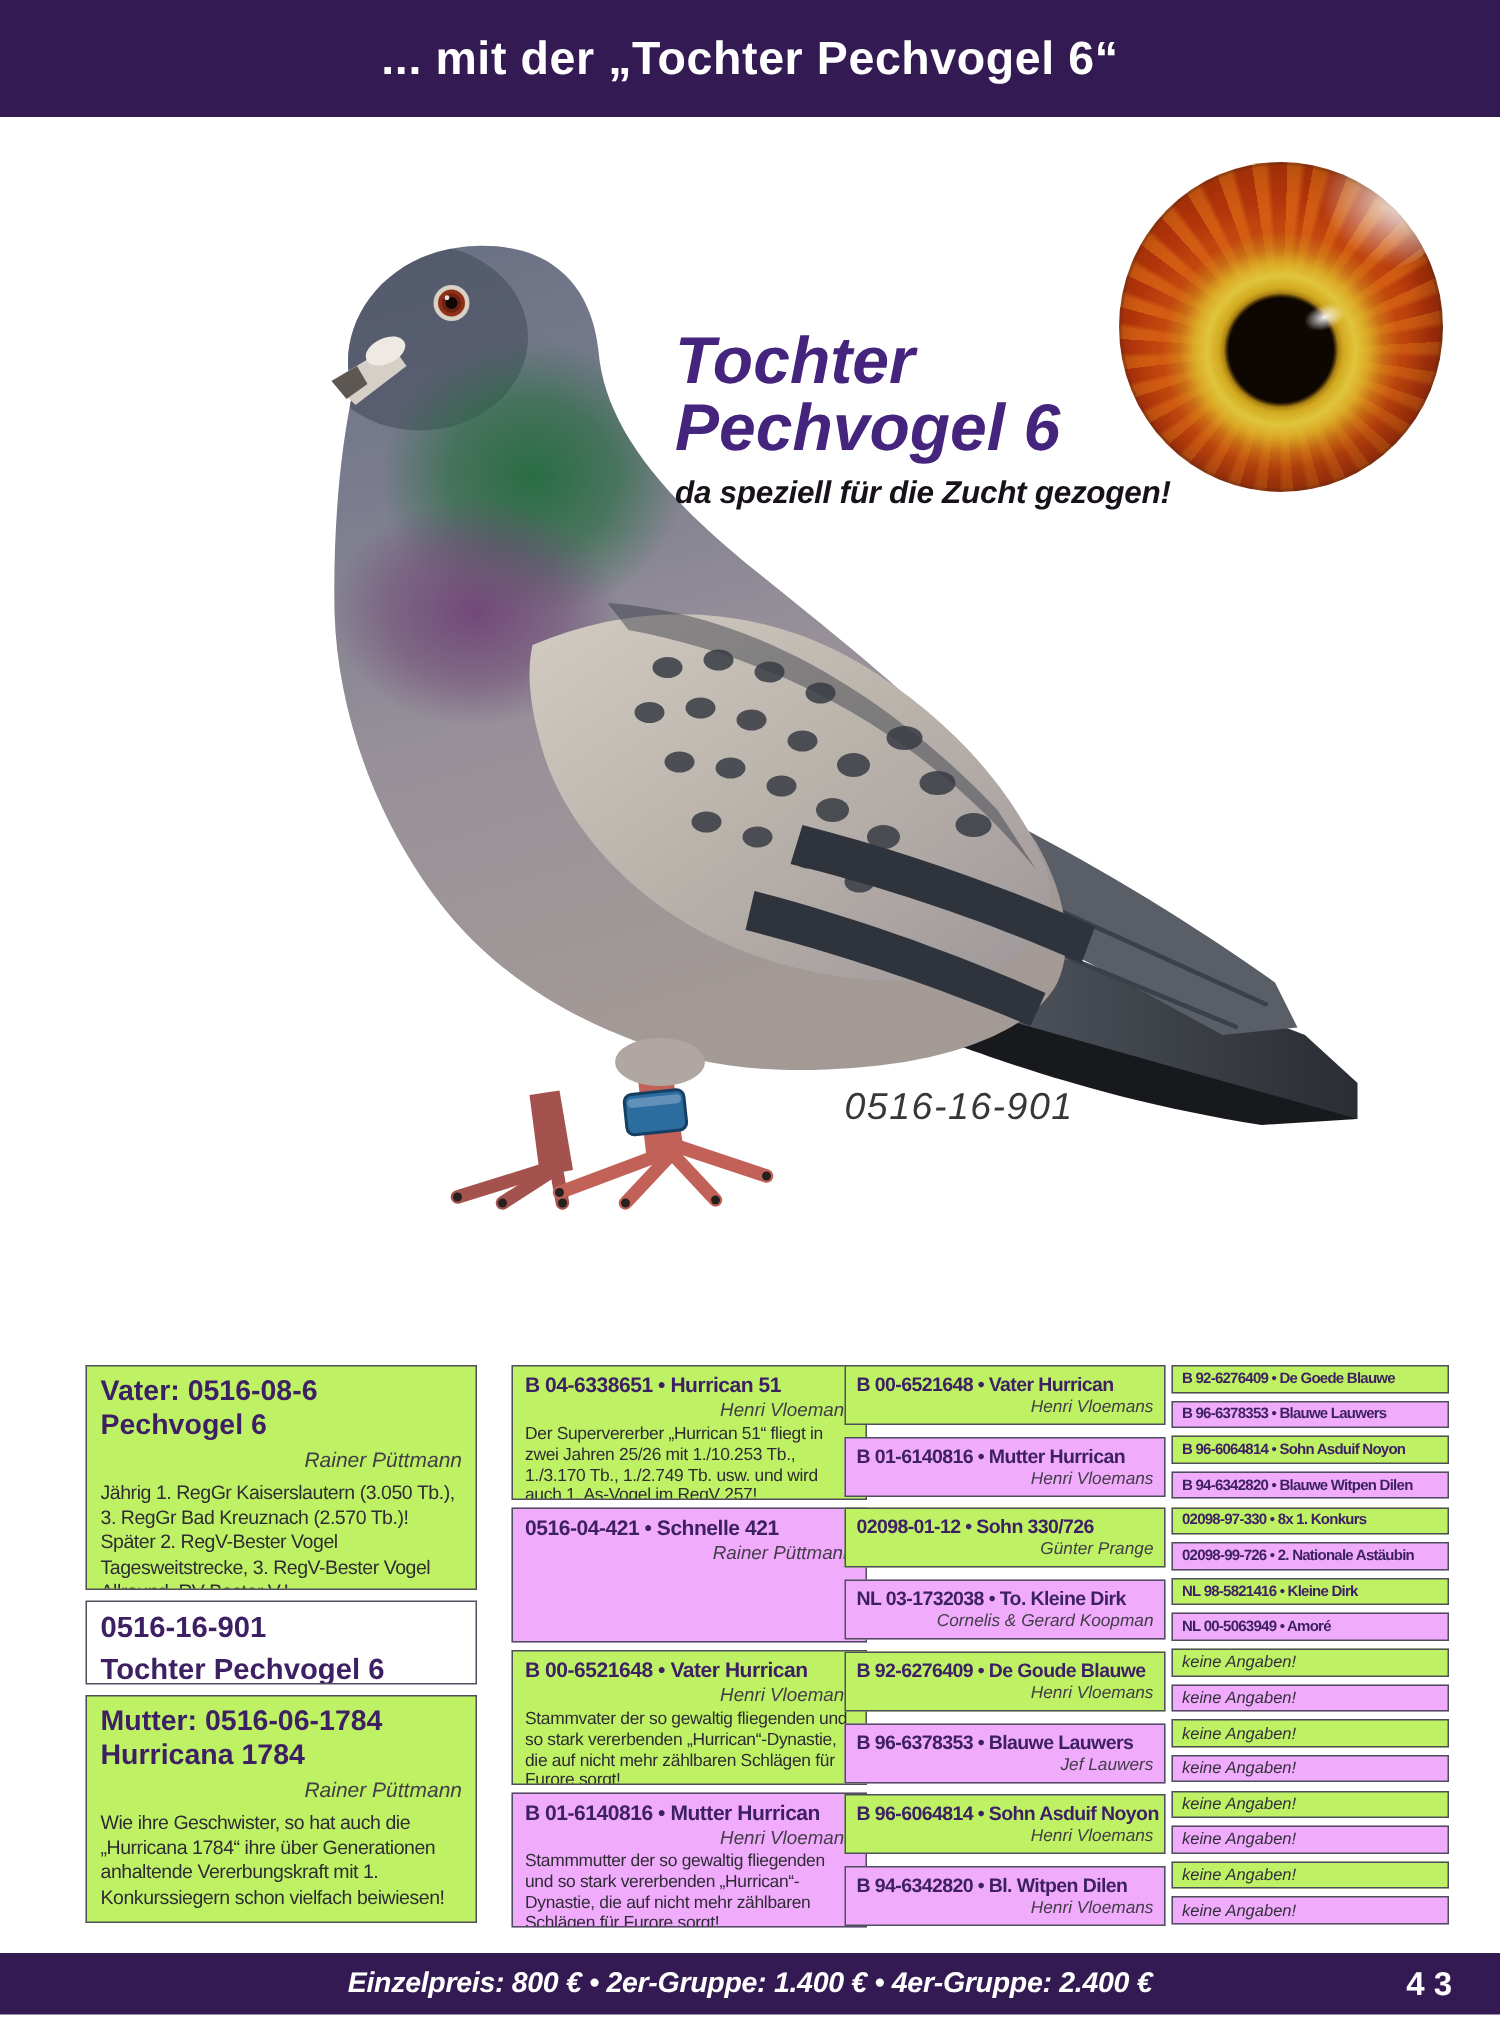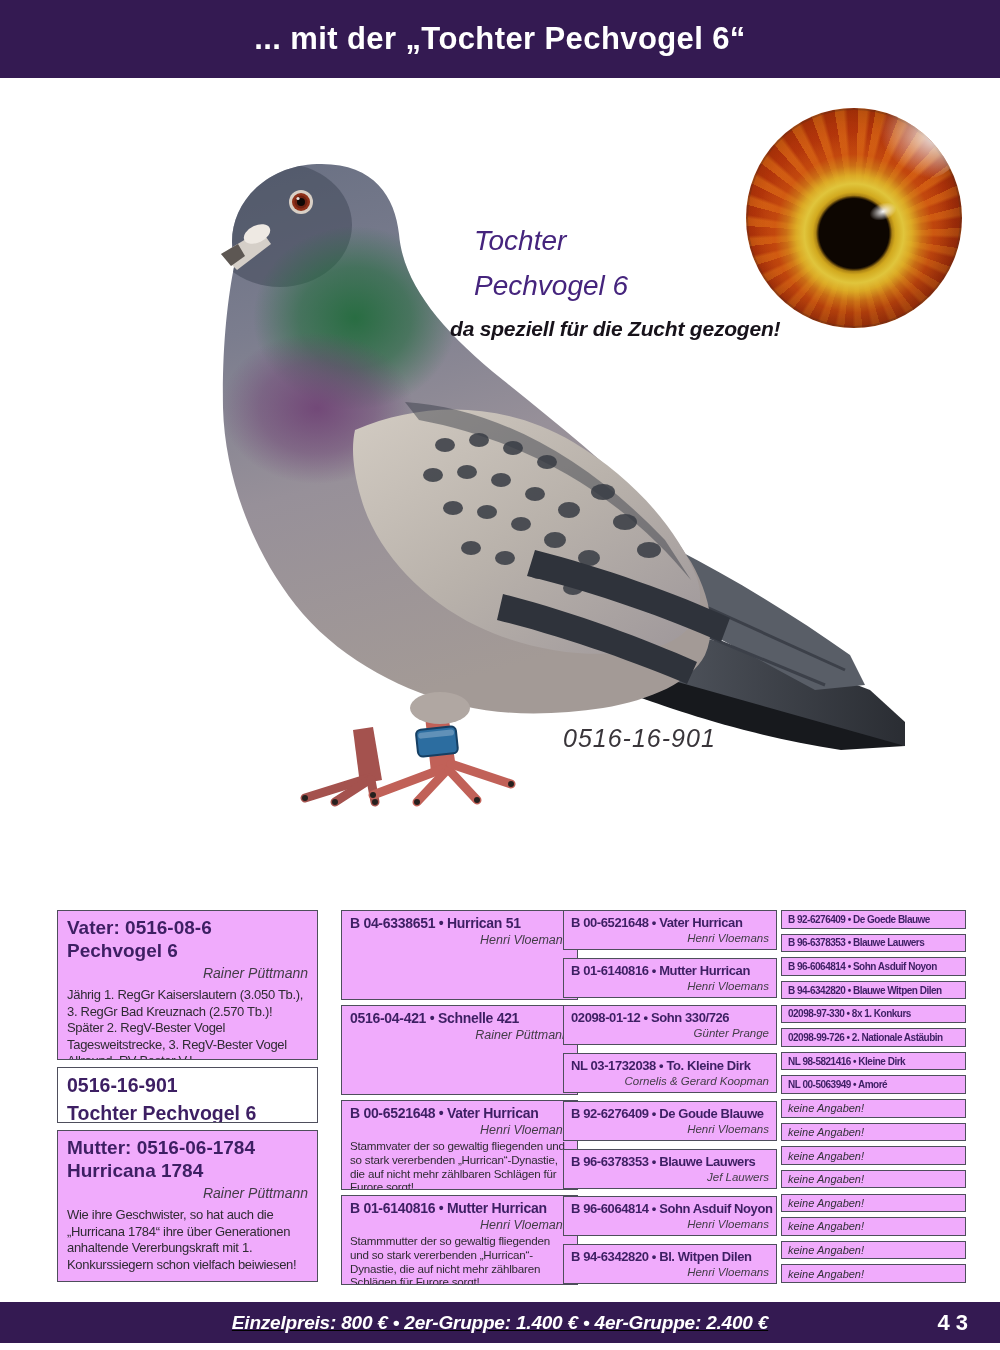--- a/index.html
+++ b/index.html
@@ -7,28 +7,28 @@
     width:1000px;height:1350px;position:relative;background:#ffffff;
     font-family:"Liberation Sans", sans-serif;overflow:hidden;
   }
   .abs{position:absolute;}
 
   
   #header{left:0;top:0;width:1000px;height:78px;background:#341a52;
     display:flex;align-items:center;justify-content:center;}
   #header .t{color:#ffffff;font-weight:bold;font-size:31px;letter-spacing:.4px;}
   #footer{left:0;top:1302px;width:1000px;height:41px;background:#341a52;
-    display:flex;align-items:center;justify-content:center;text-decoration:underline;}
+    display:flex;align-items:center;justify-content:center;}
   #footer .t{color:#ffffff;font-weight:bold;font-style:italic;font-size:19px;letter-spacing:-0.2px;}
   #page-num{position:absolute;right:26px;top:1310px;color:#ffffff;font-weight:bold;
     font-size:22px;letter-spacing:6px;}
 
   
-  #hero-name{left:450px;top:218px;color:#45247d;font-weight:normal;font-style:italic;
-    font-size:28px;line-height:45px;margin-left:24px;}
+  #hero-name{left:450px;top:218px;color:#45247d;font-weight:bold;font-style:italic;
+    font-size:44px;line-height:45px;}
   #hero-tagline{left:450px;top:314px;color:#17121a;font-weight:bold;font-style:italic;
     font-size:21px;line-height:30px;letter-spacing:-0.2px;}
   #ring-number{left:563px;top:724px;font-style:italic;font-size:25px;color:#39353a;letter-spacing:1px;}
 
   
   #eye-photo{left:746px;top:108px;width:216px;height:220px;border-radius:50%;
     background:
       radial-gradient(circle at 50% 57%, #0d0601 0 21%, rgba(13,6,1,0) 23%),
       radial-gradient(circle at 50% 57%, rgba(0,0,0,0) 0 19%, rgba(122,90,10,.9) 21%,
         #d2a91e 25%, #e0c53c 30%, rgba(222,180,40,.9) 35%, rgba(210,130,25,.7) 41%,
@@ -48,21 +48,21 @@
     background:radial-gradient(ellipse, rgba(255,255,255,.95), rgba(255,255,255,0) 70%);
     transform:rotate(-18deg);}
 
   
   .pcol{position:absolute;display:flex;flex-direction:column;}
   #col1{left:57px;top:910px;width:261px;}
   #col2{left:322px;top:910px;width:237px;padding-left:19px;}
   #col3{left:563px;top:910px;width:214px;height:374px;justify-content:space-between;}
   #col4{left:781px;top:910px;width:185px;height:373px;justify-content:space-between;}
 
-  .pbox{border:1.5px solid #4e4e5c;background:#f0abfc;box-sizing:border-box;
+  .pbox{border:1.5px solid #4e4e5c;background:#bef264;box-sizing:border-box;
     padding:5px 9px;overflow:hidden;}
   .pbox.light{background:#f0abfc;}
   .pbox.white{background:#ffffff;}
 
   .t1{color:#3d1f63;font-weight:bold;}
   .owner{font-style:italic;color:#423d47;text-align:right;}
   .body{color:#2f2b33;}
 
   #col1 .pbox{margin-bottom:7px;}
   #col1 .pbox:last-child{margin-bottom:0;}
@@ -244,20 +244,21 @@
     <div class="t1">Hurricana 1784</div>
     <div class="owner">Rainer Püttmann</div>
     <div class="body">Wie ihre Geschwister, so hat auch die „Hurricana 1784“ ihre über Generationen anhaltende Vererbungskraft mit 1. Konkurssiegern schon vielfach beiwiesen!</div>
   </div>
 </div>
 
 <div id="col2" class="pcol">
   <div class="pbox">
     <div class="t1">B 04-6338651 • Hurrican 51</div>
     <div class="owner">Henri Vloemans</div>
+    <div class="body">Der Supervererber „Hurrican 51“ fliegt in zwei Jahren 25/26 mit 1./10.253 Tb., 1./3.170 Tb., 1./2.749 Tb. usw. und wird auch 1. As-Vogel im RegV 257!</div>
   </div>
   <div class="pbox light">
     <div class="t1">0516-04-421 • Schnelle 421</div>
     <div class="owner">Rainer Püttmann</div>
   </div>
   <div class="pbox">
     <div class="t1">B 00-6521648 • Vater Hurrican</div>
     <div class="owner">Henri Vloemans</div>
     <div class="body">Stammvater der so gewaltig fliegenden und so stark vererbenden „Hurrican“-Dynastie, die auf nicht mehr zählbaren Schlägen für Furore sorgt!</div>
   </div>

